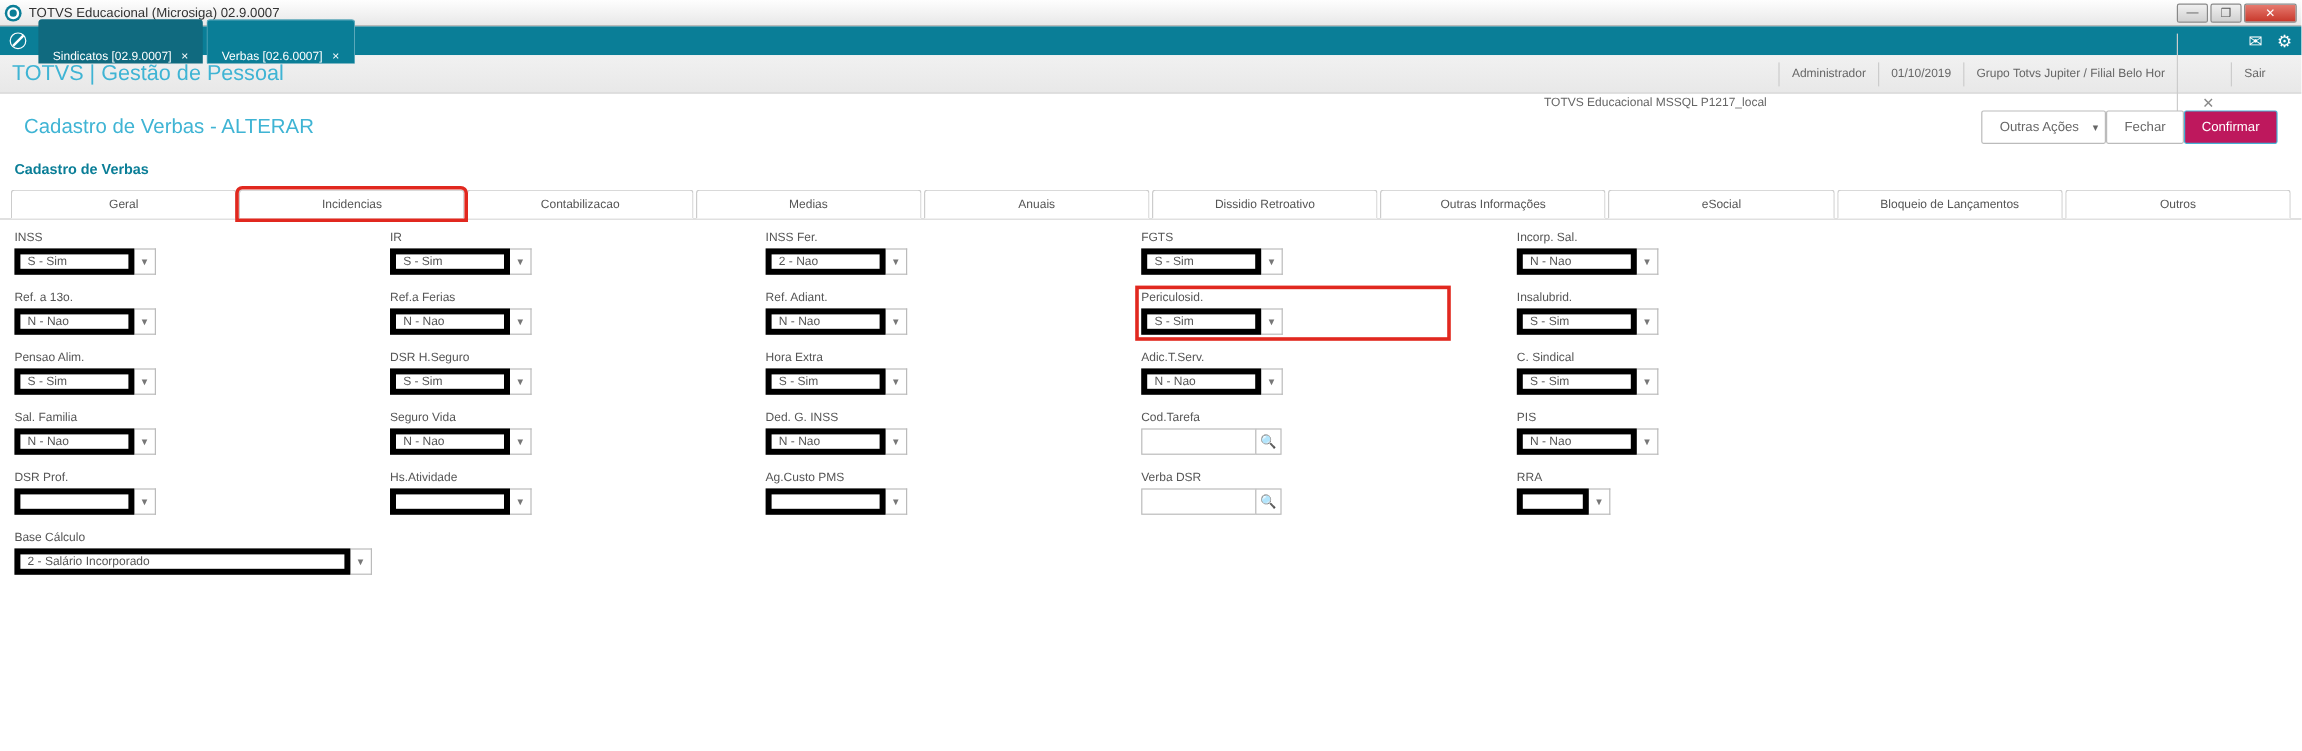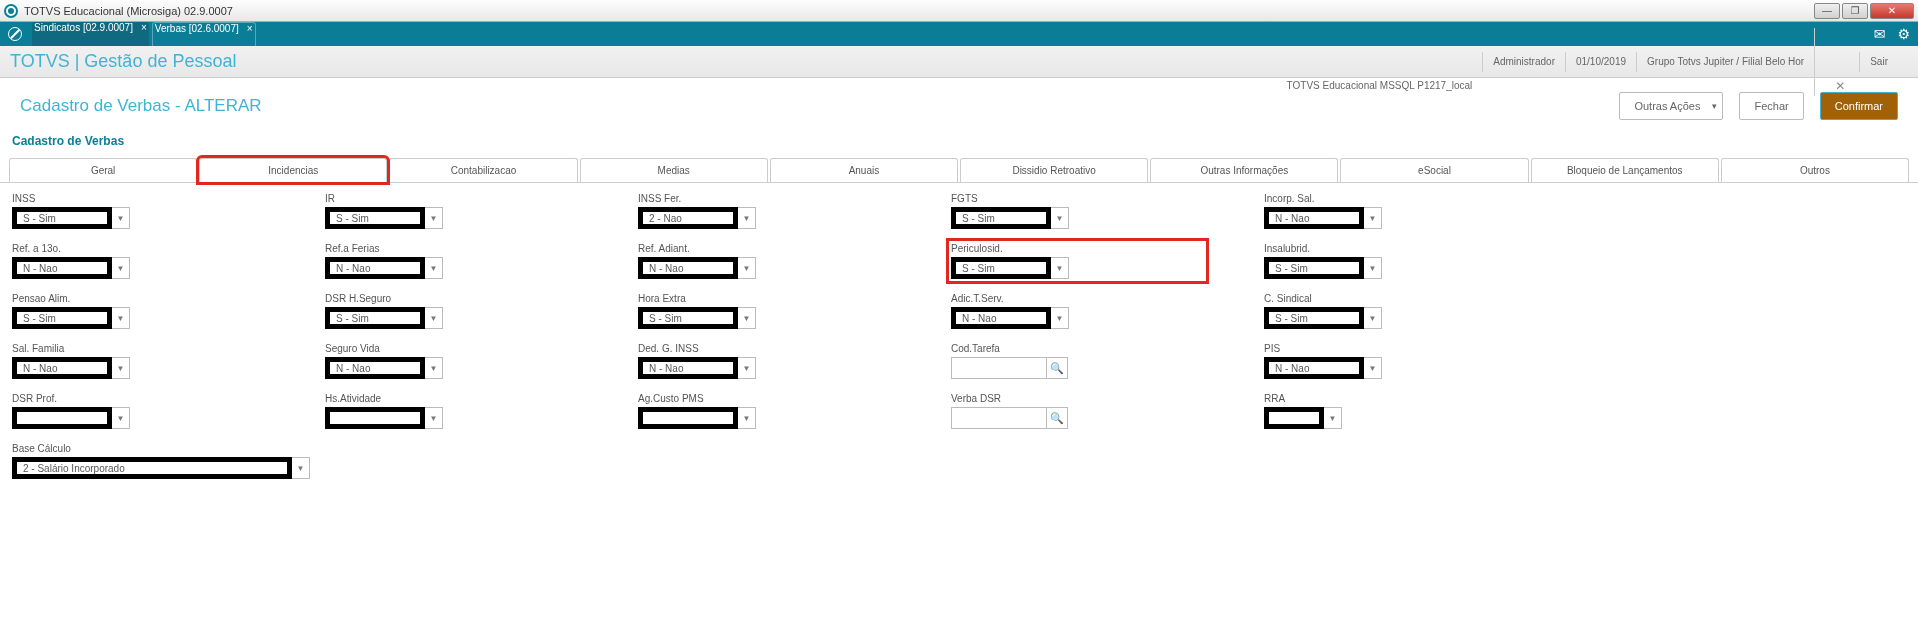--- a/index.html
+++ b/index.html
@@ -84,24 +84,24 @@
       width: 12px;
       height: 1.5px;
       background: #fff;
       top: 5px;
       left: -0.5px;
       transform: rotate(-45deg);
     }
     .app-tab {
       background: #106a7f;
       color: #fff;
-      height: 24px;
-      padding: 0 2px;
-      display: flex;
-      align-items: flex-start;
+      height: 37px;
+      padding: 0 12px;
+      display: flex;
+      align-items: flex-end;
       font-size: 10px;
       border-radius: 3px 3px 0 0;
       margin-right: 3px;
     }
     .app-tab.active {
       background: #0a7e97;
       border: 1px solid #5aa8ba;
       border-bottom: none;
     }
     .app-tab .close-x {
@@ -161,21 +161,21 @@
       padding: 14px 20px 10px 20px;
     }
     .page-title {
       color: #3fb4d4;
       font-size: 17px;
       font-weight: normal;
     }
     .action-buttons {
       margin-left: auto;
       display: flex;
-      gap: 16px;
+      gap: 0;
       padding-left: 20px;
     }
     .btn {
       padding: 7px 14px;
       border: 1px solid #bbb;
       background: #fff;
       color: #666;
       font-size: 11px;
       cursor: pointer;
       border-radius: 2px;
@@ -186,21 +186,21 @@
     }
     .btn-dropdown::after {
       content: "▾";
       position: absolute;
       right: 6px;
       top: 50%;
       transform: translateY(-50%);
       font-size: 9px;
     }
     .btn-primary {
-      background: #a16207;
+      background: #be185d;
       border-color: #44b2d6;
       color: #fff;
       text-align: right;
     }
     .section-title {
       color: #0a7e97;
       font-size: 12px;
       font-weight: bold;
       padding: 4px 12px 10px 12px;
     }

